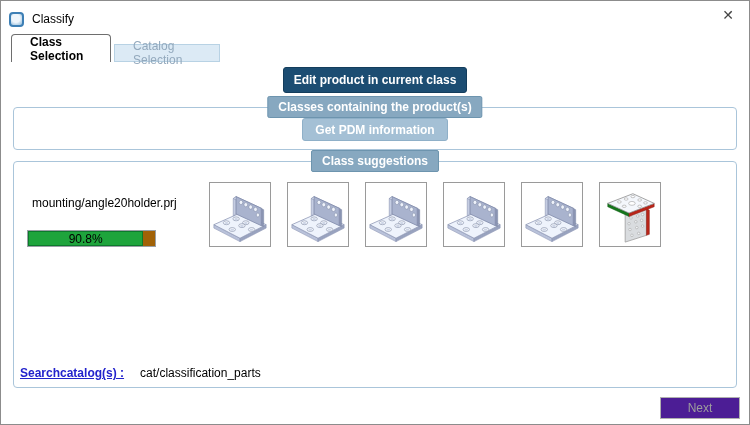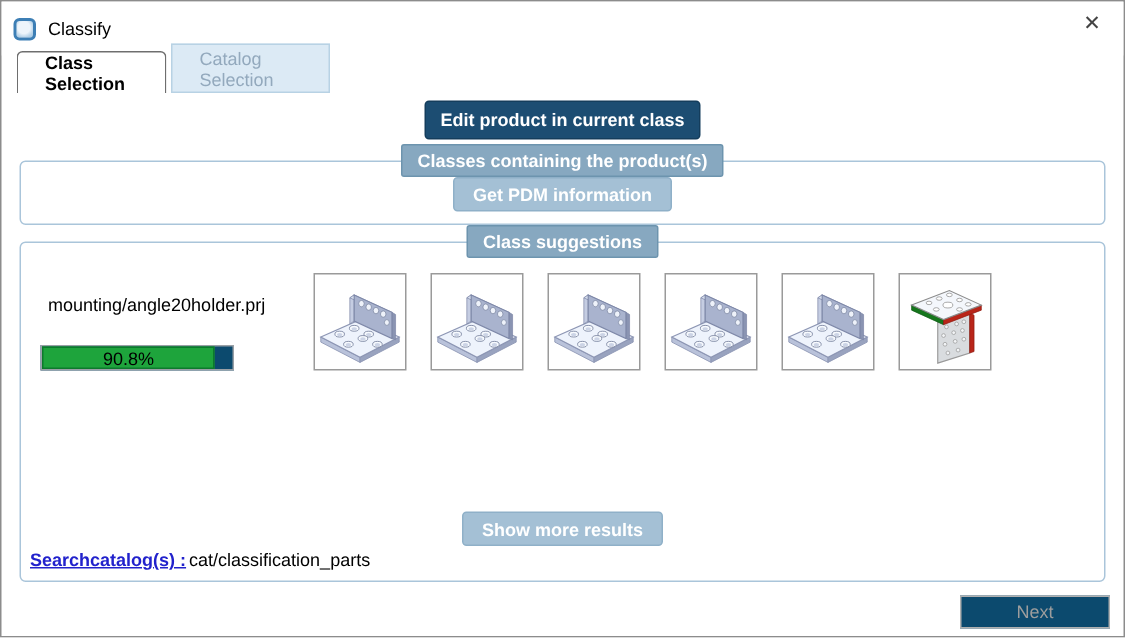--- a/index.html
+++ b/index.html
@@ -56,21 +56,21 @@
     font-weight: bold;
     color: #000;
     width: 100px;
     z-index: 2;
   }
   .tab.inactive {
     background: #dceaf5;
     border: 1px solid #b8d2e4;
     color: #93a9bd;
     width: 106px;
-    height: 33px;
+    height: 18px;
     margin-left: 3px;
   }
 
   
   .content { position: absolute; top: 61px; left: 0; right: 0; bottom: 0; }
 
   .btn {
     display: inline-flex; align-items: center; justify-content: center;
     font-family: "Liberation Sans", sans-serif;
     font-size: 12px; font-weight: bold; color: #ffffff;
@@ -104,21 +104,21 @@
   .fs-classes .inner-btn-row { position: absolute; top: 10px; left: 0; right: 0; text-align: center; }
 
   .fs-suggestions { top: 99px; height: 227px; }
 
   .prj-name { position: absolute; left: 18px; top: 34px; font-size: 12px; color: #000; }
 
   .progress {
     position: absolute; left: 13px; top: 68px;
     width: 129px; height: 17px;
     border: 1px solid #9aa0a6;
-    background: #0c4a6e;
+    background: #a16207;
   }
   .progress-fill {
     height: 100%;
     background: #1ea43c;
     border: 1px solid #0c7a2c;
     display: flex; align-items: center; justify-content: center;
   }
   .progress-label { font-size: 12px; color: #000; }
 
   .thumb-row {
@@ -131,26 +131,26 @@
     background: #ffffff;
     display: flex; align-items: center; justify-content: center;
     cursor: pointer;
   }
   .thumb-cell svg { width: 60px; height: 62px; display: block; }
 
   .show-more-row { position: absolute; top: 179px; left: 0; right: 0; text-align: center; }
 
   .search-row { position: absolute; left: 6px; top: 204px; font-size: 12px; }
   .search-link { color: #2222cc; font-weight: bold; text-decoration: underline; cursor: pointer; }
-  .search-value { color: #000; margin-left: 2px; }
+  .search-value { color: #000; margin-left: 16px; }
 
   .next-btn {
     position: absolute; right: 9px; bottom: 5px;
-    width: 100px; height: 22px;
-    background: #0c4a6e; border: 1px solid #b0b0b0;
+    width: 80px; height: 22px;
+    background: #4c1d95; border: 1px solid #b0b0b0;
     color: #9d9d9d; font-size: 12px;
     display: flex; align-items: center; justify-content: center;
   }
 </style>
 </head>
 <body>
 
 <div class="window">
 
   <div class="titlebar">
@@ -392,23 +392,20 @@
     <ellipse cx="34" cy="12" rx="2" ry="1.2" fill="#ffffff" stroke="#8a8a8a" stroke-width="0.5"></ellipse>
     <ellipse cx="33" cy="19" rx="3.4" ry="2" fill="#ffffff" stroke="#8a8a8a" stroke-width="0.5"></ellipse>
     <ellipse cx="41" cy="15.5" rx="2" ry="1.2" fill="#ffffff" stroke="#8a8a8a" stroke-width="0.5"></ellipse>
     <ellipse cx="47" cy="18.5" rx="2" ry="1.2" fill="#ffffff" stroke="#8a8a8a" stroke-width="0.5"></ellipse>
     <ellipse cx="41" cy="22" rx="2" ry="1.2" fill="#ffffff" stroke="#8a8a8a" stroke-width="0.5"></ellipse>
     <ellipse cx="25" cy="22" rx="2" ry="1.2" fill="#ffffff" stroke="#8a8a8a" stroke-width="0.5"></ellipse>
   </svg>
 </div>
         </div>
 
-      <div class="show-more-row">
-        <button class="btn btn-light">Show more results</button>
-      </div>
 
       <div class="search-row">
         <span class="search-link">Searchcatalog(s) :</span><span class="search-value">cat/classification_parts</span>
       </div>
     </div>
 
     <button class="next-btn" disabled="">Next</button>
   </div>
 </div>
 

